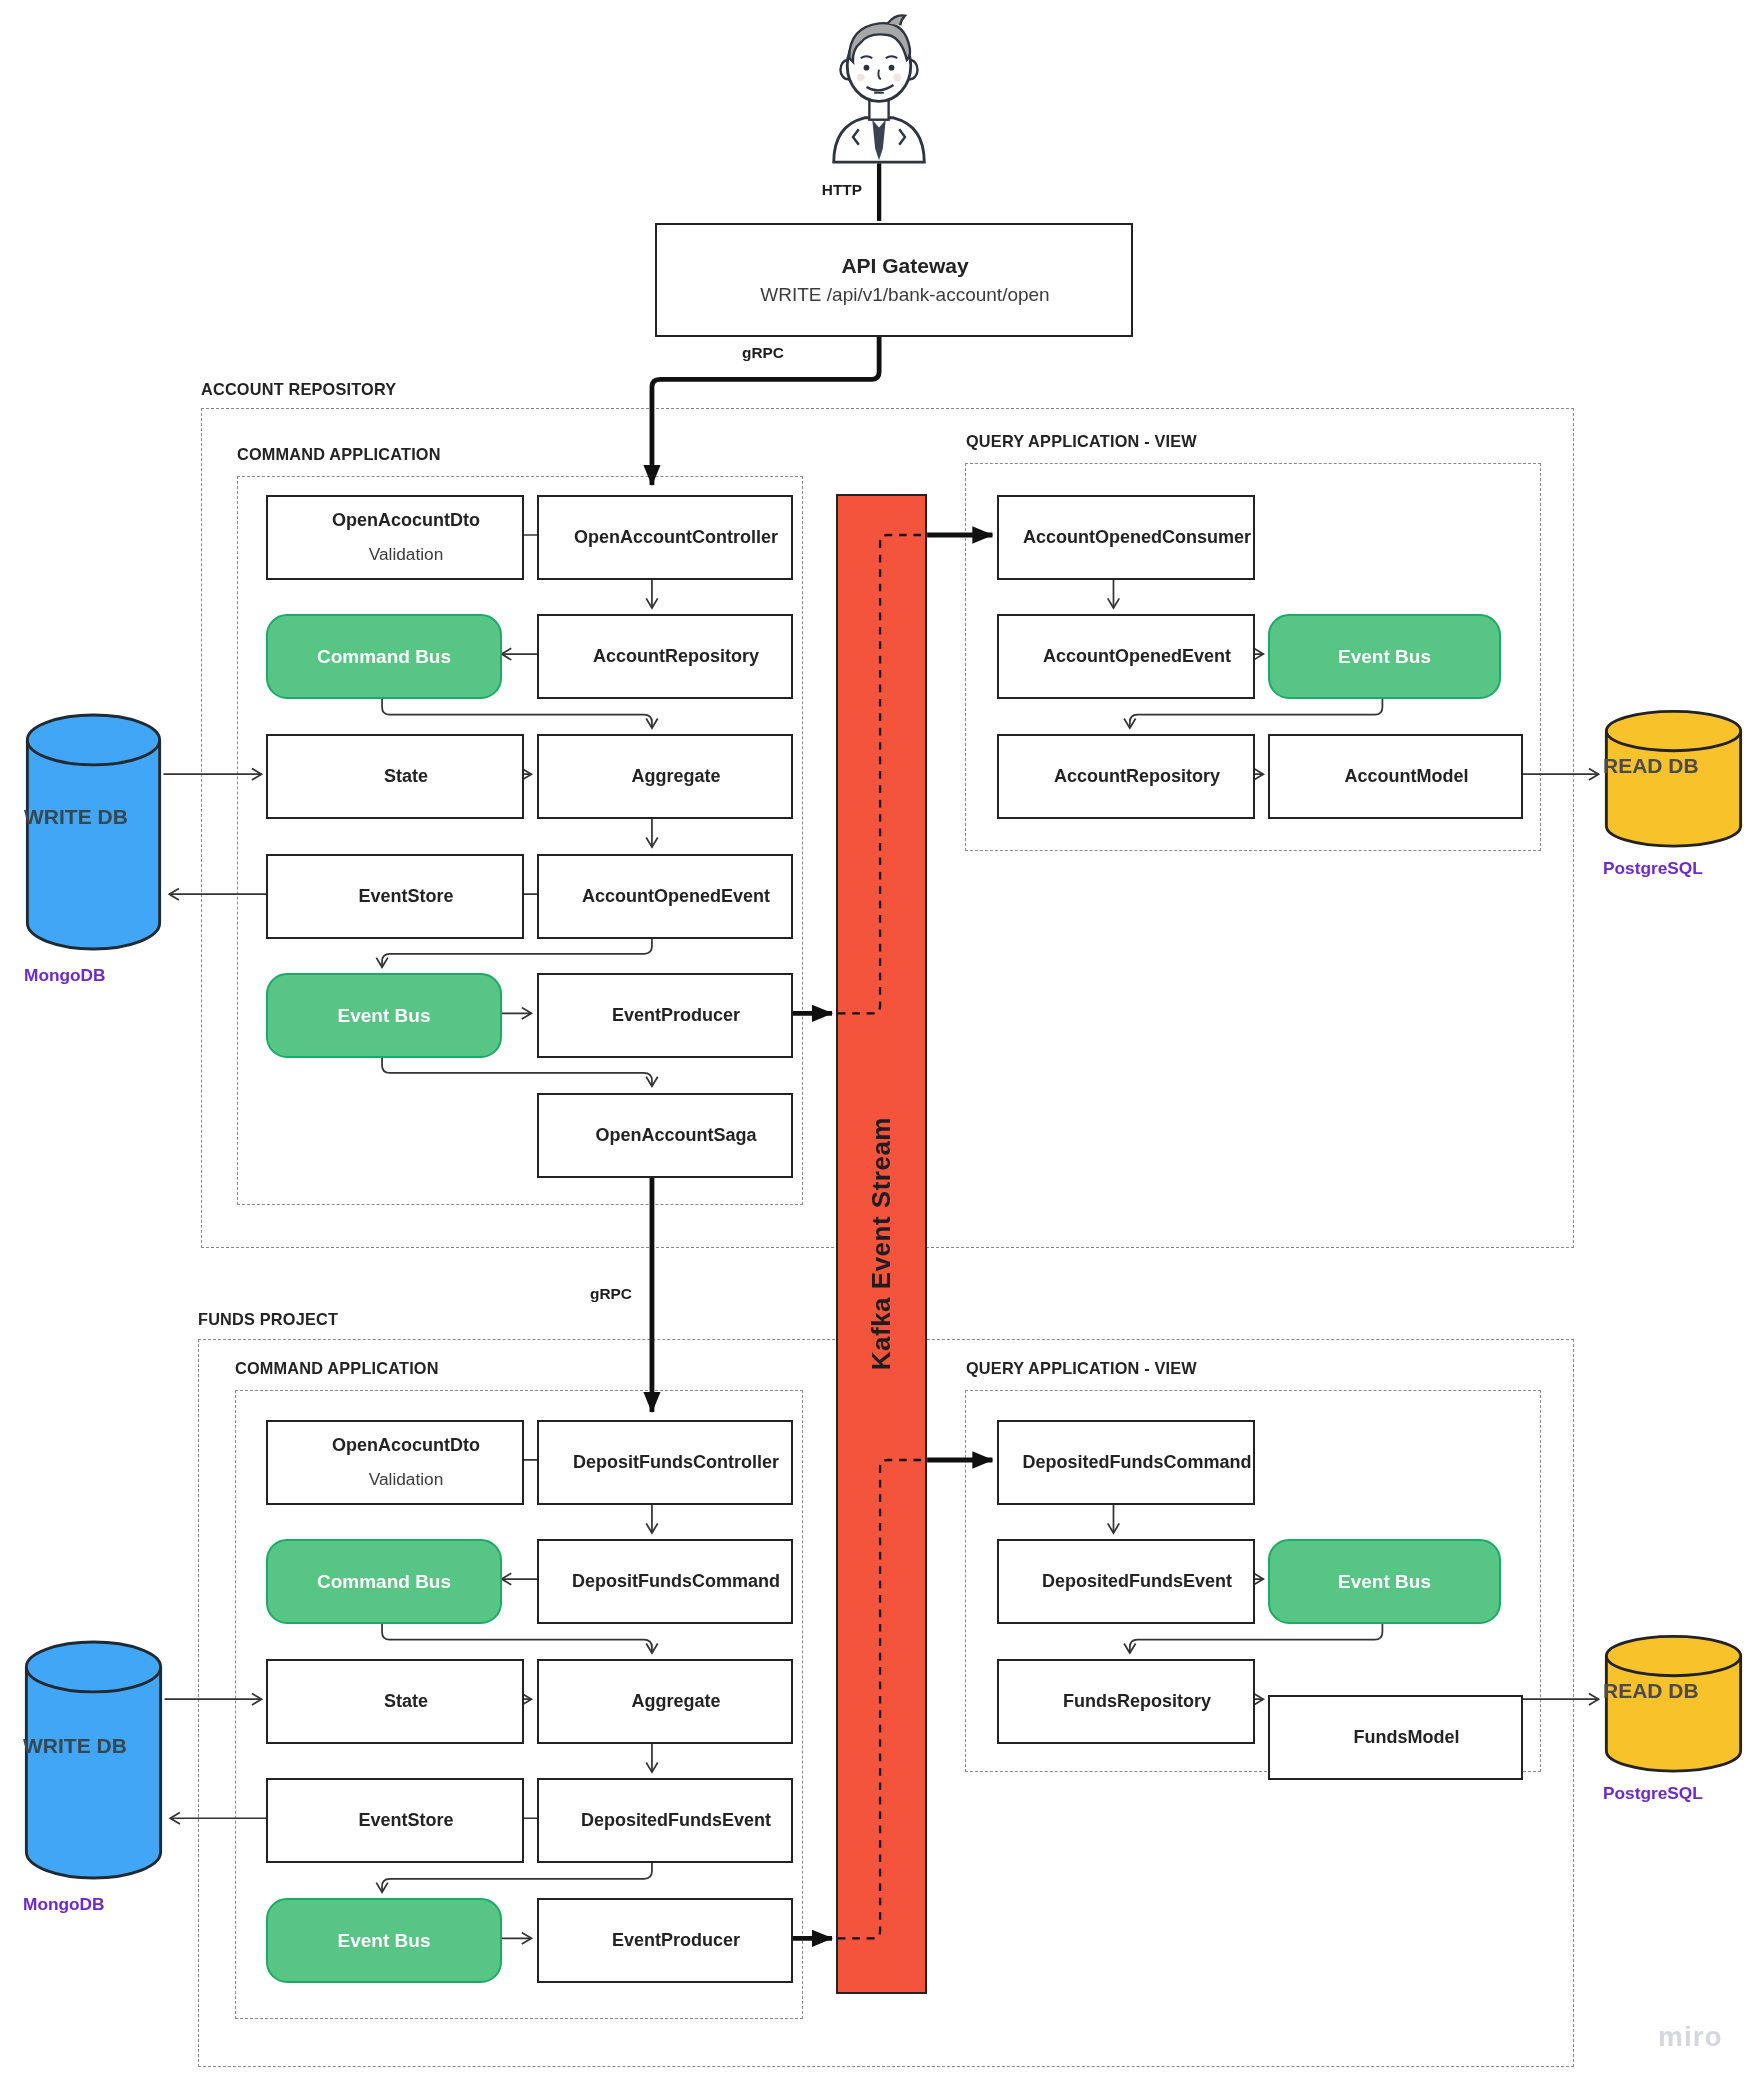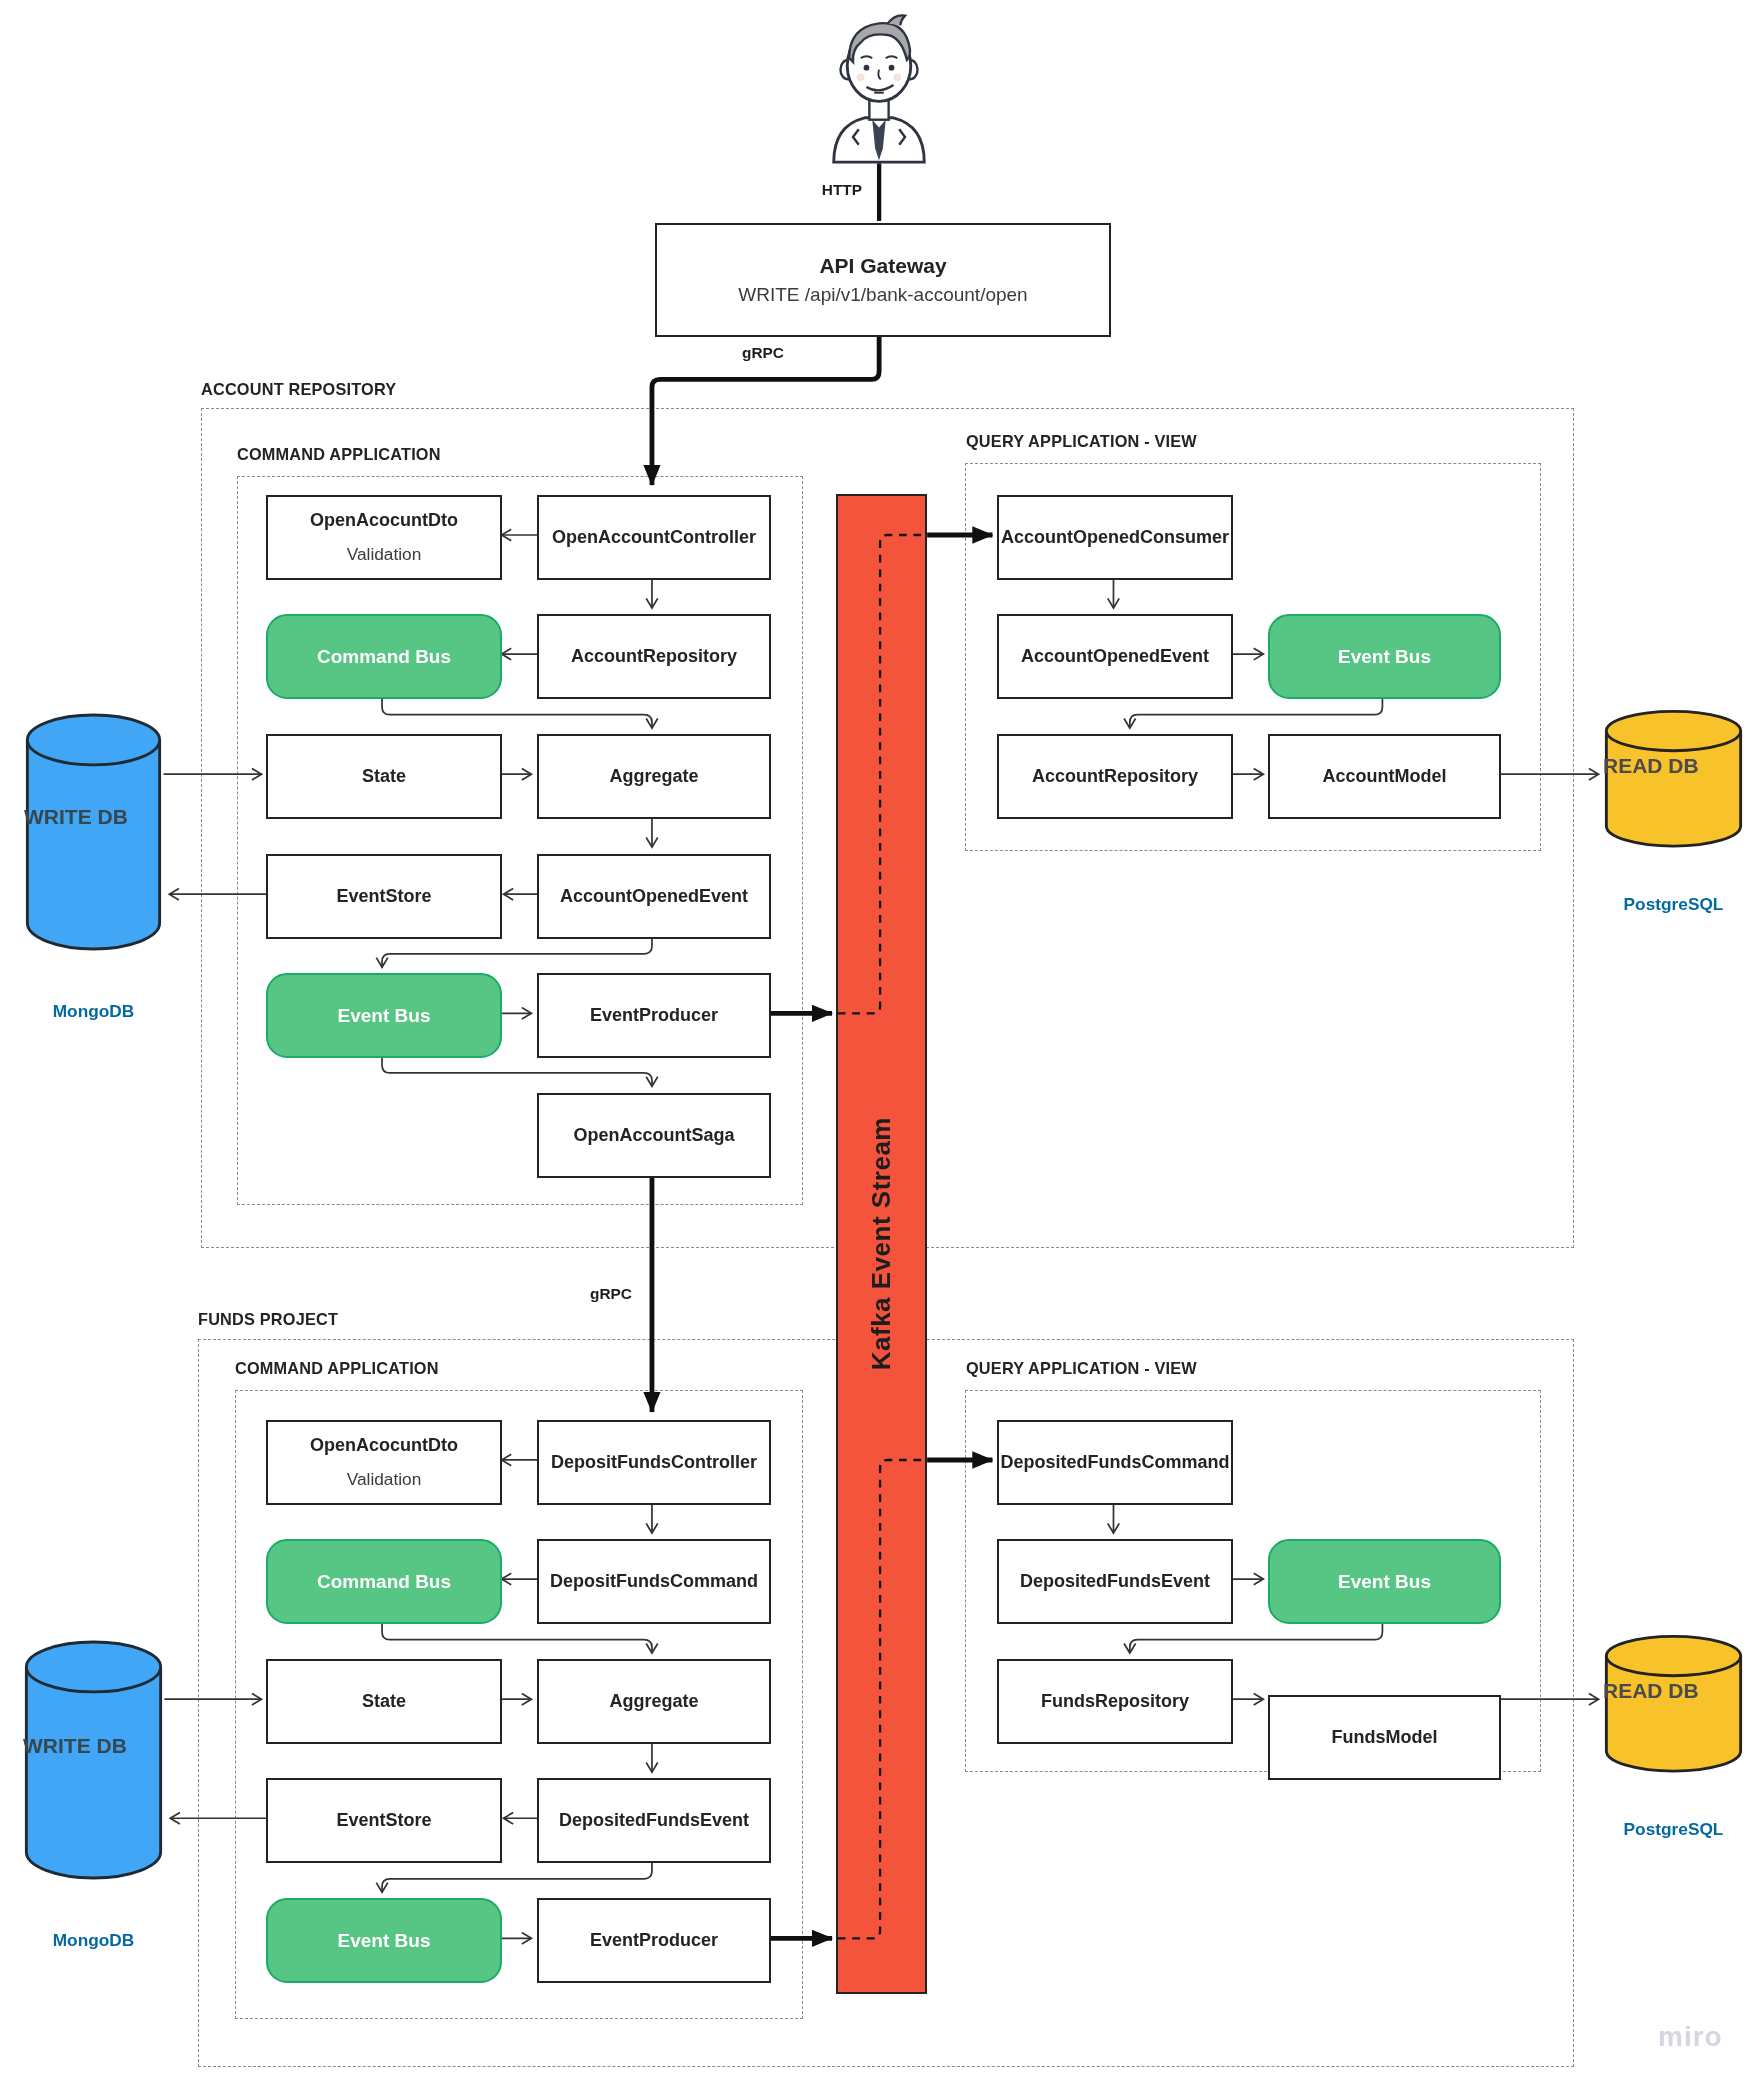--- a/index.html
+++ b/index.html
@@ -6,20 +6,21 @@
   #canvas{
     position:relative;width:1764px;height:2092px;background:#ffffff;
     font-family:"Liberation Sans","DejaVu Sans",sans-serif;overflow:hidden;
   }
   
   .box{
     position:absolute;background:#fff;border:2.9px solid #232323;
     display:flex;align-items:center;justify-content:center;flex-direction:column;
     font-weight:bold;font-size:18px;color:#232323;text-align:center;z-index:5;
     line-height:1.25;
+    padding-left:22px;
   }
   .box .sub{font-weight:normal;color:#3c3c3c;font-size:17.3px;margin-top:12px;}
   
   .green{
     position:absolute;background:#57C584;border:2.9px solid #1bab68;border-radius:21px;
     display:flex;align-items:center;justify-content:center;
     font-weight:bold;font-size:19px;color:#ffffff;z-index:5;
   }
   
   .dashed{
@@ -42,22 +43,22 @@
     writing-mode:vertical-rl;transform:rotate(180deg);
     font-weight:bold;font-size:26px;color:#1d1d1d;letter-spacing:0.5px;white-space:nowrap;
   }
   
   .cyl{position:absolute;z-index:5;}
   .cyl .cyl-label{
     position:absolute;left:0;right:0;text-align:left;
     font-weight:bold;font-size:21px;line-height:1.3;
   }
   .db-caption{
-    position:absolute;font-weight:bold;font-size:17.3px;color:#0369a1;z-index:5;
-    text-align:center;white-space:nowrap;margin-top:36px;
+    position:absolute;font-weight:bold;font-size:17.3px;color:#6d28d9;z-index:5;
+    text-align:left;white-space:nowrap;
   }
   #connectors{position:absolute;left:0;top:0;z-index:3;}
   #avatar{position:absolute;left:824px;top:7.7px;z-index:5;}
   #watermark{
     position:absolute;left:1658px;top:2021px;font-size:28px;font-weight:bold;
     color:#d6d6e0;z-index:6;letter-spacing:1px;
   }
 </style>
 </head>
 <body>

